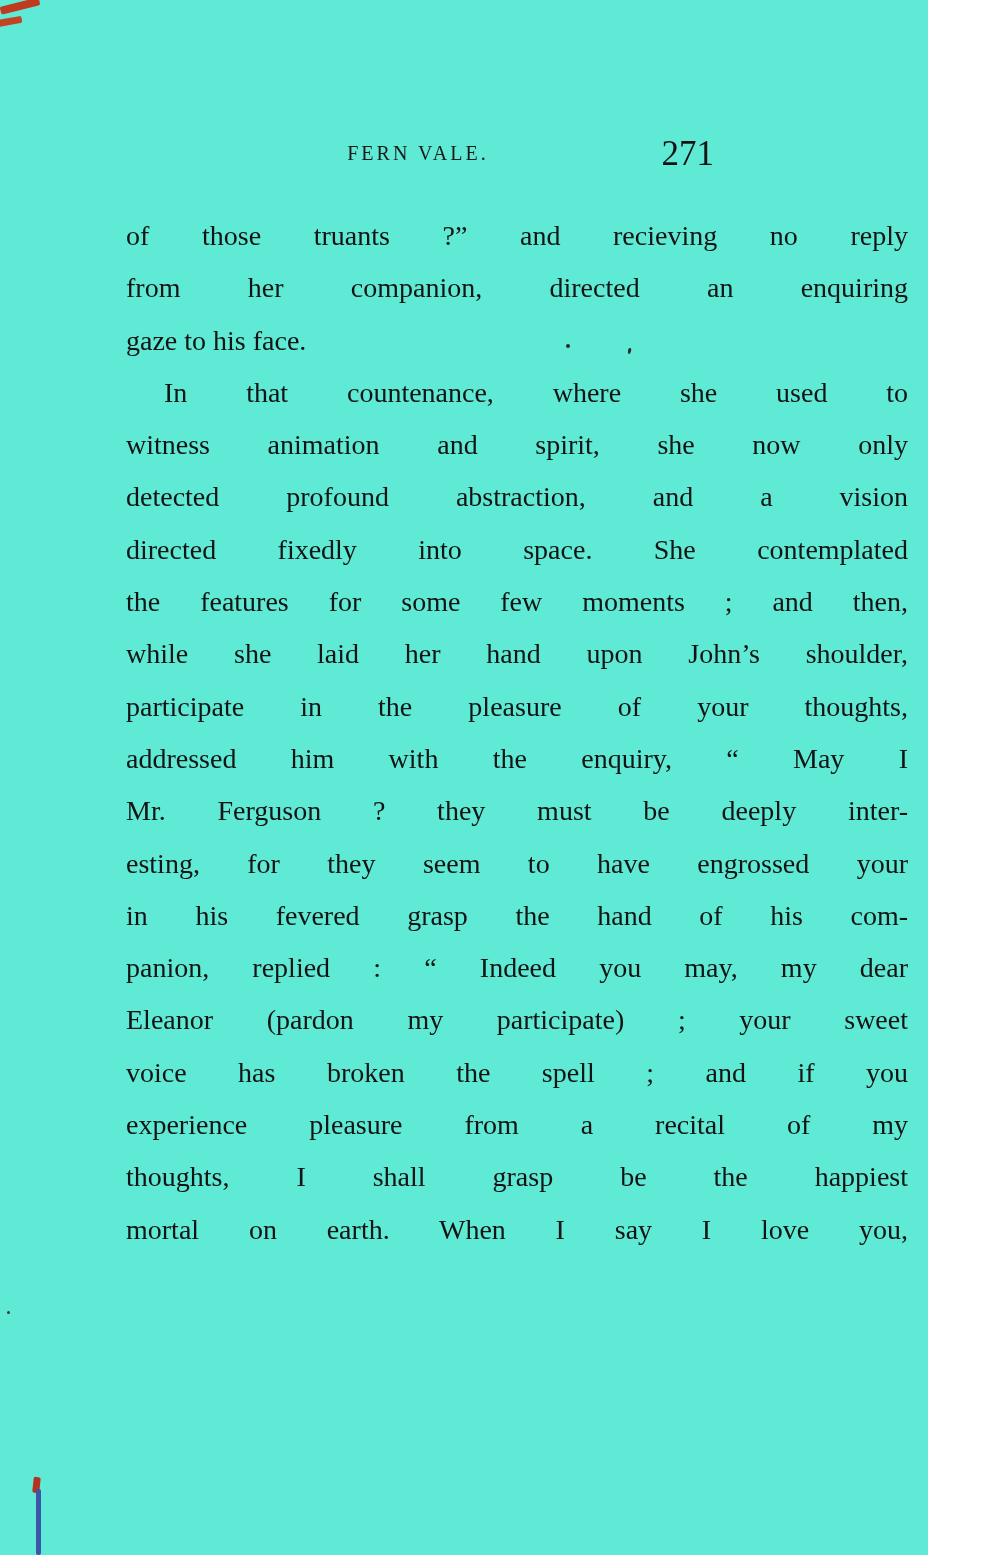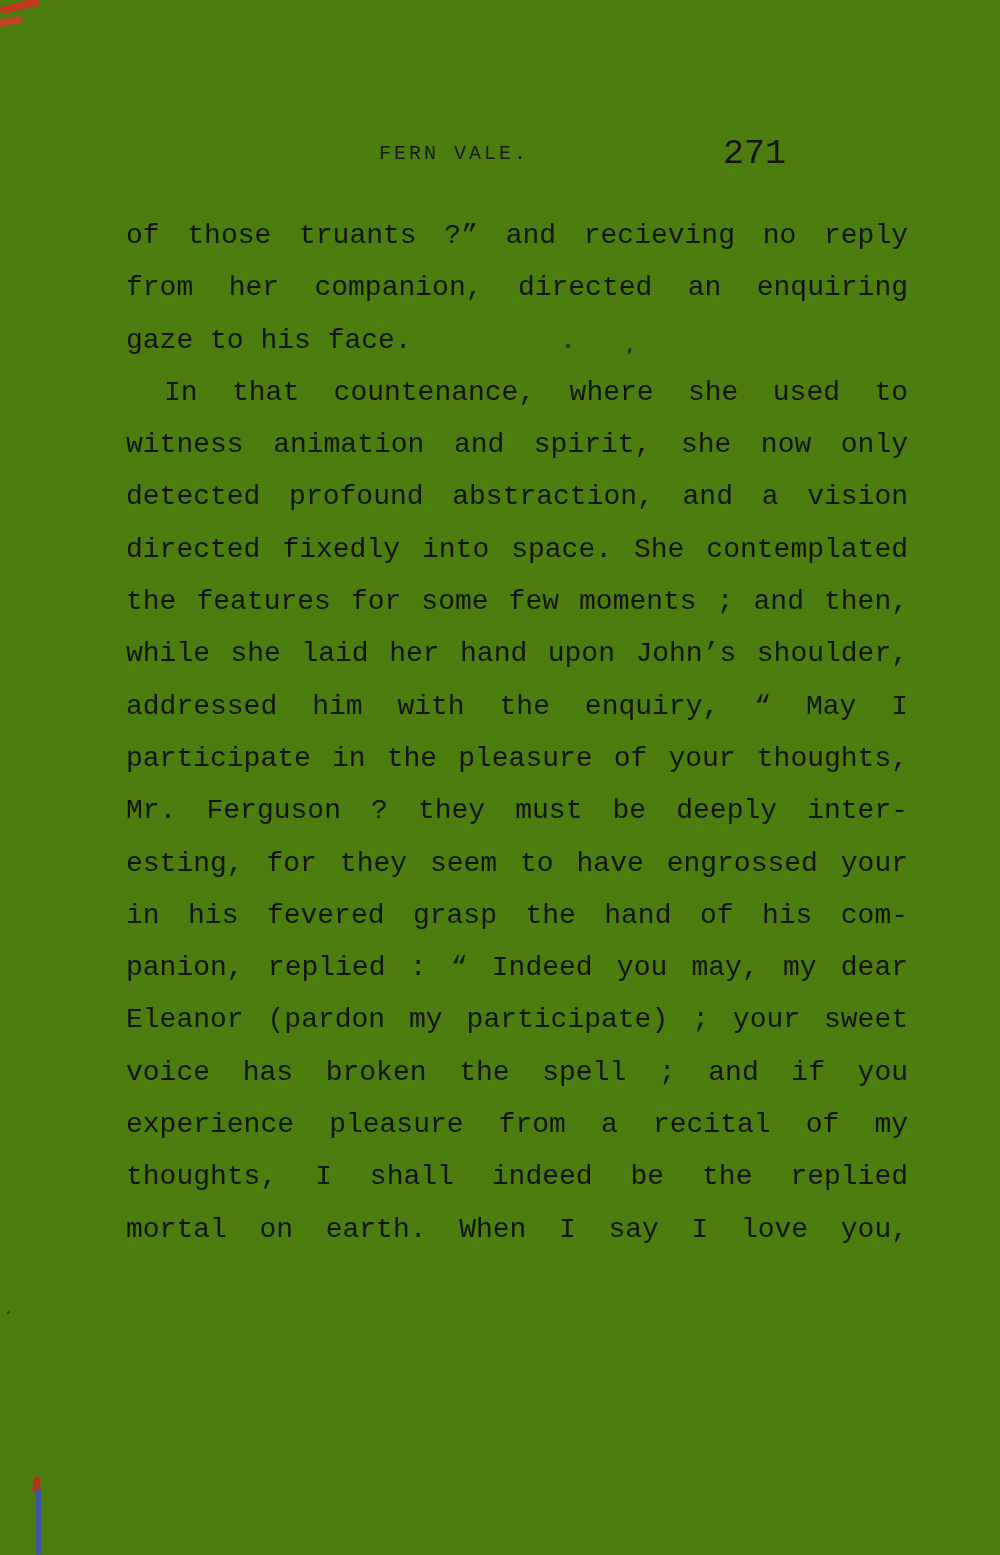--- a/index.html
+++ b/index.html
@@ -2,25 +2,25 @@
 <html><head>
 <meta charset="utf-8">
 <style>
   html, body {
     margin: 0;
     padding: 0;
     background: #ffffff;
   }
   .page {
     position: relative;
-    width: 1000px;
+    width: 928px;
     height: 1555px;
-    background: #4d7c0f;
+    background: #5eead4;
     overflow: hidden;
-    font-family: Liberation Mono, monospace;
+    font-family: Liberation Serif, serif;
     color: #141414;
   }
   .header {
     position: absolute;
     top: 142px;
     left: 110px;
     right: 110px;
     height: 36px;
   }
   .running-title {
@@ -125,30 +125,30 @@
       <div class="line last">gaze to his face.</div>
     </div>
 
     <div>
       <div class="line indent">In that countenance, where she used to</div>
       <div class="line">witness animation and spirit, she now only</div>
       <div class="line">detected profound abstraction, and a vision</div>
       <div class="line">directed fixedly into space. She contemplated</div>
       <div class="line">the features for some few moments ; and then,</div>
       <div class="line">while she laid her hand upon John’s shoulder,</div>
+      <div class="line">participate in the pleasure of your thoughts,</div>
       <div class="line">addressed him with the enquiry, “ May I</div>
-      <div class="line">participate in the pleasure of your thoughts,</div>
       <div class="line">Mr. Ferguson ? they must be deeply inter-</div>
       <div class="line">esting, for they seem to have engrossed your</div>
     </div>
 
     <div>
       <div class="line">in his fevered grasp the hand of his com-</div>
       <div class="line">panion, replied : “ Indeed you may, my dear</div>
       <div class="line">Eleanor (pardon my participate) ; your sweet</div>
       <div class="line">voice has broken the spell ; and if you</div>
       <div class="line">experience pleasure from a recital of my</div>
-      <div class="line">thoughts, I shall indeed be the replied</div>
+      <div class="line">thoughts, I shall grasp be the happiest</div>
       <div class="line">mortal on earth. When I say I love you,</div>
     </div>
 
   </div>
 </div>
 
 </body></html>

